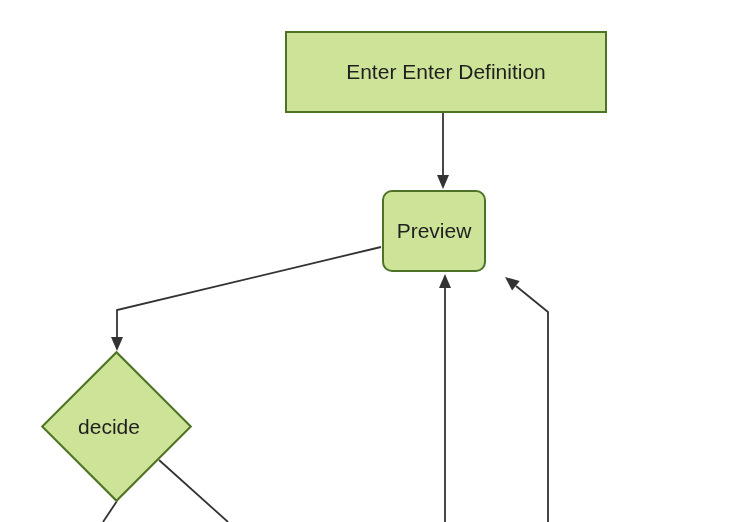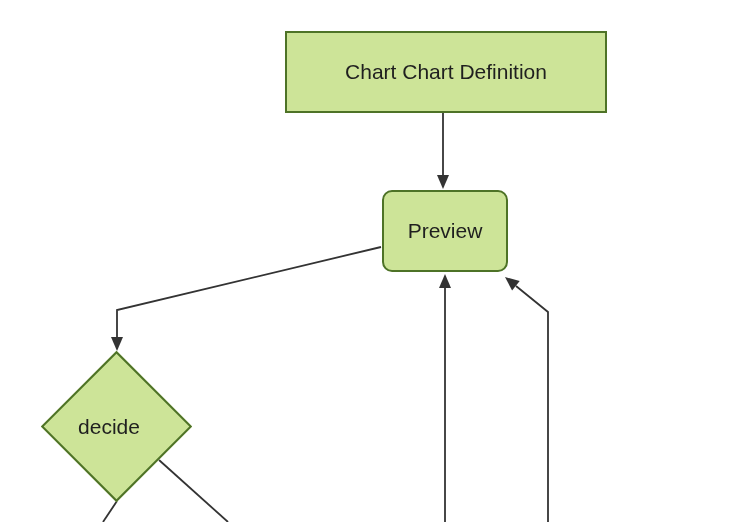--- a/index.html
+++ b/index.html
@@ -17,21 +17,21 @@
   }
   .edges{position:absolute;left:0;top:0;width:740px;height:522px;}
   .edge{stroke:var(--edge);stroke-width:1.8;fill:none;}
   .arrowhead{fill:var(--edge);stroke:none;}
   .node{
     position:absolute;display:flex;align-items:center;justify-content:center;
     background:var(--node-fill);border:2px solid var(--node-border);
     font-size:21px;color:var(--text);
   }
   .node-rect{left:285px;top:31px;width:322px;height:82px;}
-  .node-rounded{left:382px;top:190px;width:126px;height:82px;border-radius:10px;}
+  .node-rounded{left:382px;top:190px;width:104px;height:82px;border-radius:10px;}
   .diamond-shape{
     position:absolute;left:63px;top:373px;width:107px;height:107px;
     background:var(--node-fill);border:2px solid var(--node-border);
     transform:rotate(45deg);
   }
   .diamond-label{
     position:absolute;left:34px;top:413px;width:150px;height:28px;
     display:flex;align-items:center;justify-content:center;
     font-size:21px;color:var(--text);
   }
@@ -66,21 +66,21 @@
     <g>
       <line class="edge" x1="117" y1="501" x2="103" y2="522"></line>
     </g>
 
     <g>
       <line class="edge" x1="159" y1="460" x2="228" y2="522"></line>
     </g>
   </svg>
 
   <div class="node node-rect">
-    <span>Chart Chart Definition</span>
+    <span>Enter Enter Definition</span>
   </div>
 
   <div class="node node-rounded">
     <span>Preview</span>
   </div>
 
   <div class="diamond-shape"></div>
   <div class="diamond-label">
     <span>decide</span>
   </div>

